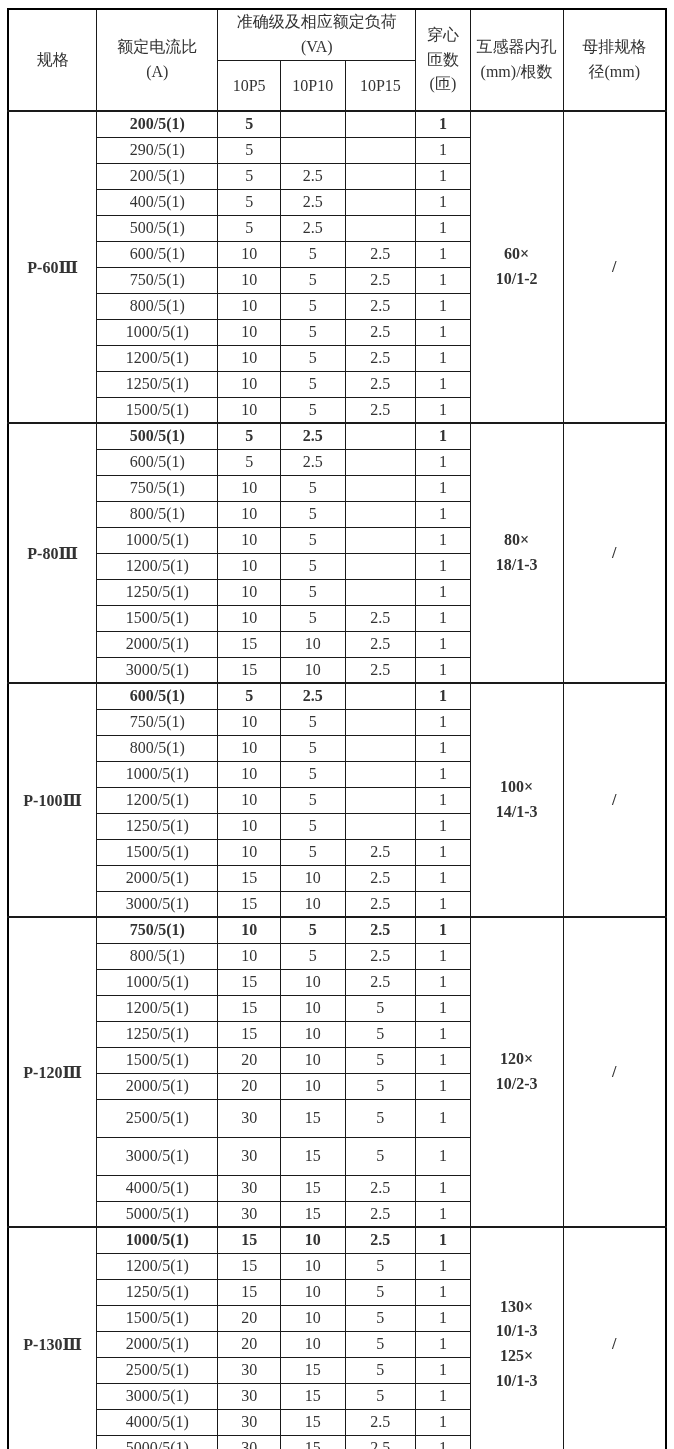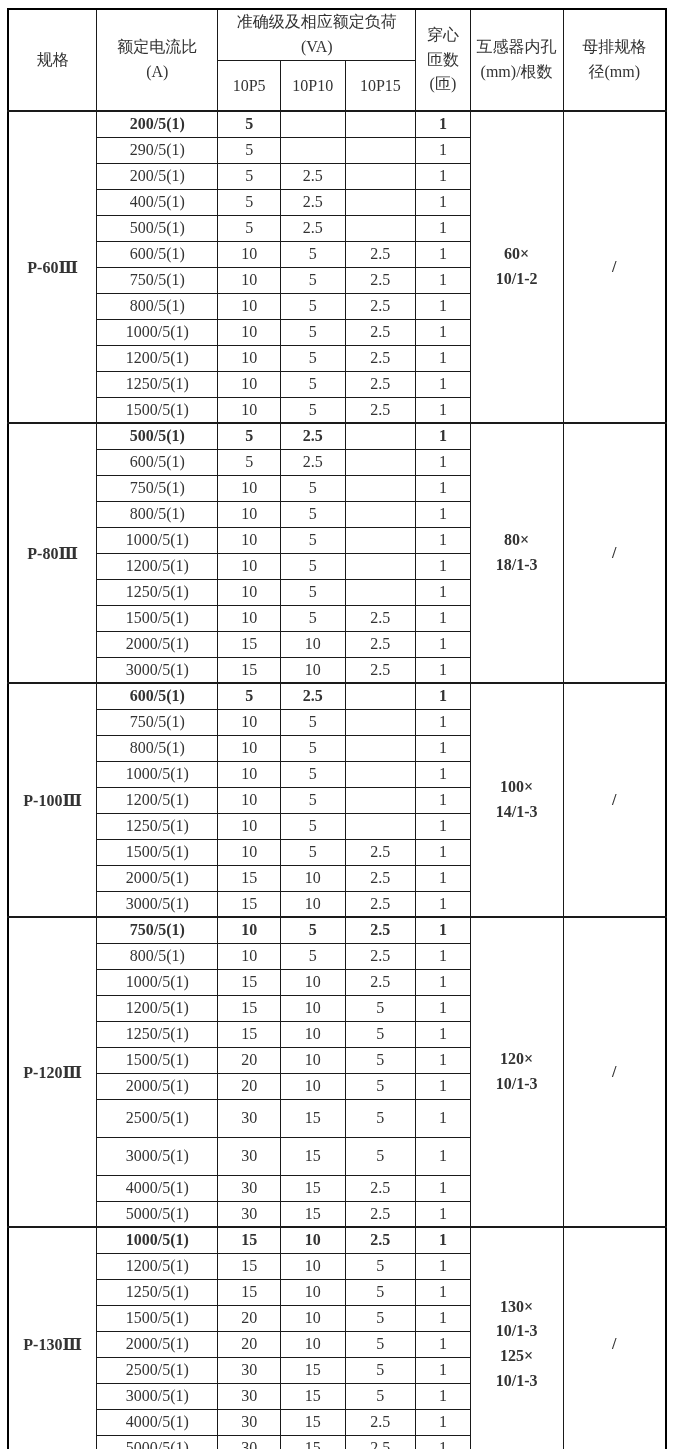--- a/index.html
+++ b/index.html
@@ -315,21 +315,21 @@
           <td>1</td>
         </tr>
         <tr class="group-start">
           <td rowspan="11">P-120Ⅲ</td>
           <td>750/5(1)</td>
           <td>10</td>
           <td>5</td>
           <td>2.5</td>
           <td>1</td>
           <td rowspan="11" class="multiline">120×
-10/1-3</td>
+10/2-3</td>
           <td rowspan="11">/</td>
         </tr>
         <tr>
           <td>800/5(1)</td>
           <td>10</td>
           <td>5</td>
           <td>2.5</td>
           <td>1</td>
         </tr>
         <tr>

